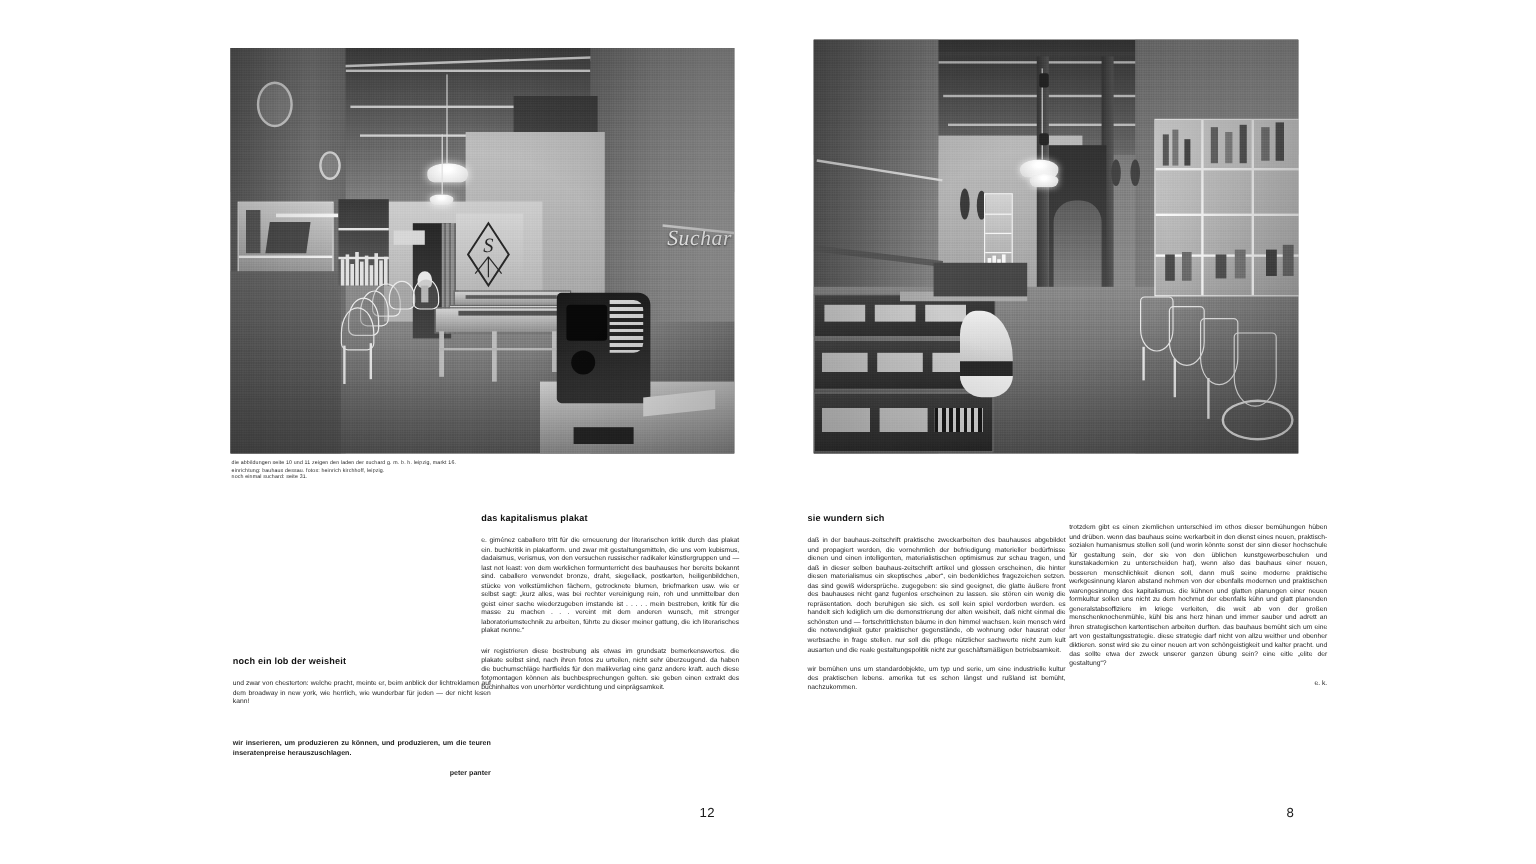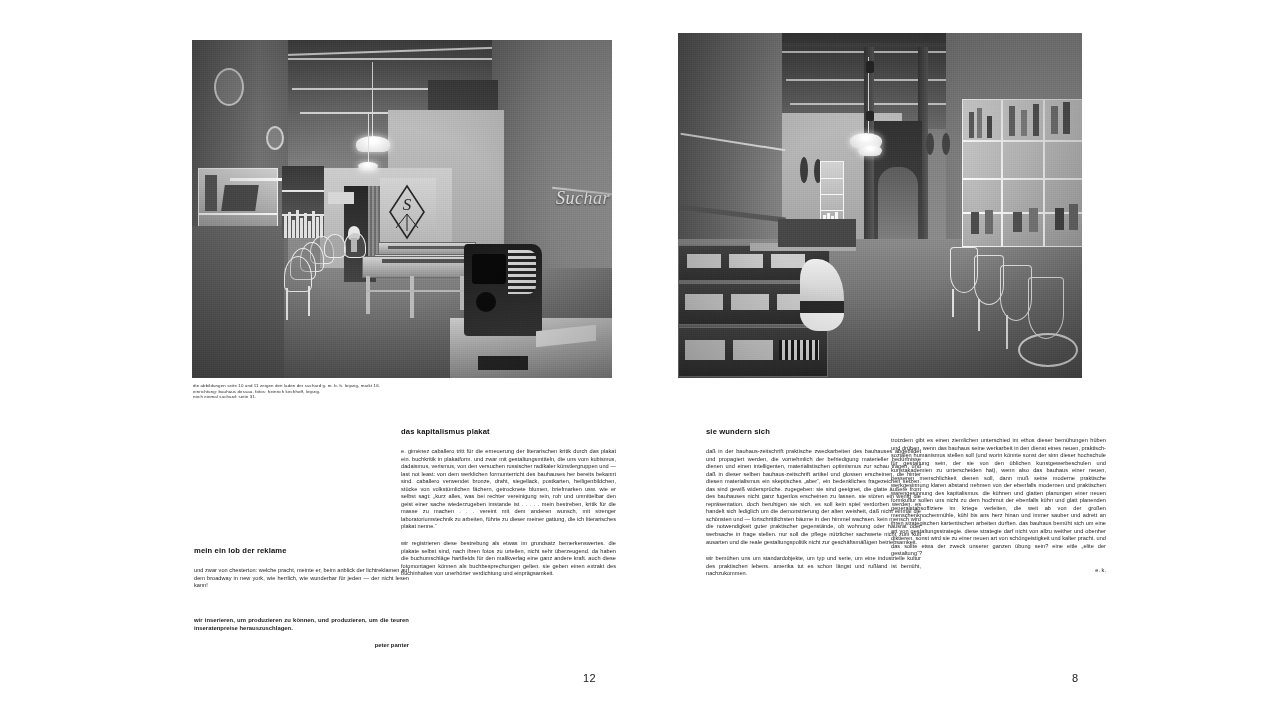--- a/index.html
+++ b/index.html
@@ -156,21 +156,21 @@
   .caption{
     position:absolute;left:193px;top:383px;width:420px;
     font-size:4.4px;line-height:5.6px;color:#2a2a2a;letter-spacing:.12px;
   }
   .caption div{white-space:nowrap;}
 
   
   .col{position:absolute;width:215px;}
   #col-1{left:194px;top:546px;}
   #col-2{left:401px;top:427px;}
-  #col-3{left:673px;top:427px;margin-left:33px;}
+  #col-3{left:673px;top:427px;}
   #col-4{left:891px;top:437px;}
 
   .col h2{
     margin:0 0 12px 0;
     font-size:7.6px;line-height:9px;font-weight:bold;letter-spacing:.15px;
     color:#111;
   }
   .col p{
     margin:0 0 9px 0;
     font-size:5.6px;line-height:7.55px;
@@ -396,21 +396,21 @@
     <div class="vig"></div>
   </div>
 
   <div class="caption">
     <div>die abbildungen seite 10 und 11 zeigen den laden der suchard g. m. b. h. leipzig, markt 16.</div>
     <div>einrichtung: bauhaus dessau.   fotos: heinrich kirchhoff, leipzig.</div>
     <div>noch einmal suchard: seite 31.</div>
   </div>
 
   <div class="col" id="col-1">
-    <h2>mein ein lob der reklame</h2>
+    <h2>noch ein lob der weisheit</h2>
     <p>und zwar von chesterton: welche pracht, meinte er, beim anblick der lichtreklamen auf dem broadway in new york, wie herrlich, wie wunderbar für jeden — der nicht lesen kann!</p>
     <p class="bold spaced">wir inserieren, um produzieren zu können, und produzieren,  um die teuren inseratenpreise herauszuschlagen.</p>
     <p class="bold sig" style="margin:0;text-align:right;">peter panter</p>
   </div>
 
   <div class="col" id="col-2">
     <h2>das kapitalismus plakat</h2>
     <p>e. giménez caballero tritt für die erneuerung der literarischen kritik durch das plakat ein. buchkritik in plakatform. und zwar mit gestaltungsmitteln, die uns vom kubismus, dadaismus, verismus, von den versuchen russischer radikaler künstlergruppen und — last not least: von dem werklichen formunterricht des bauhauses her bereits bekannt sind. caballero verwendet bronze, draht, siegellack, postkarten, heiligenbildchen, stücke von volkstümlichen fächern, getrocknete blumen, briefmarken usw. wie er selbst sagt: „kurz alles, was bei rechter vereinigung rein, roh und unmittelbar den geist einer sache wiederzugeben imstande ist . . . . . mein bestreben, kritik für die masse zu machen . . . vereint mit dem anderen wunsch, mit strenger laboratoriumstechnik zu arbeiten, führte zu dieser meiner gattung, die ich literarisches plakat nenne.“</p>
     <p>wir registrieren diese bestrebung als etwas im grundsatz bemerkenswertes. die plakate selbst sind, nach ihren fotos zu urteilen, nicht sehr überzeugend. da haben die buchumschläge hartfields für den malikverlag eine ganz andere kraft. auch diese fotomontagen können als buchbesprechungen gelten. sie geben einen extrakt des buchinhaltes von unerhörter verdichtung und einprägsamkeit.</p>
   </div>

